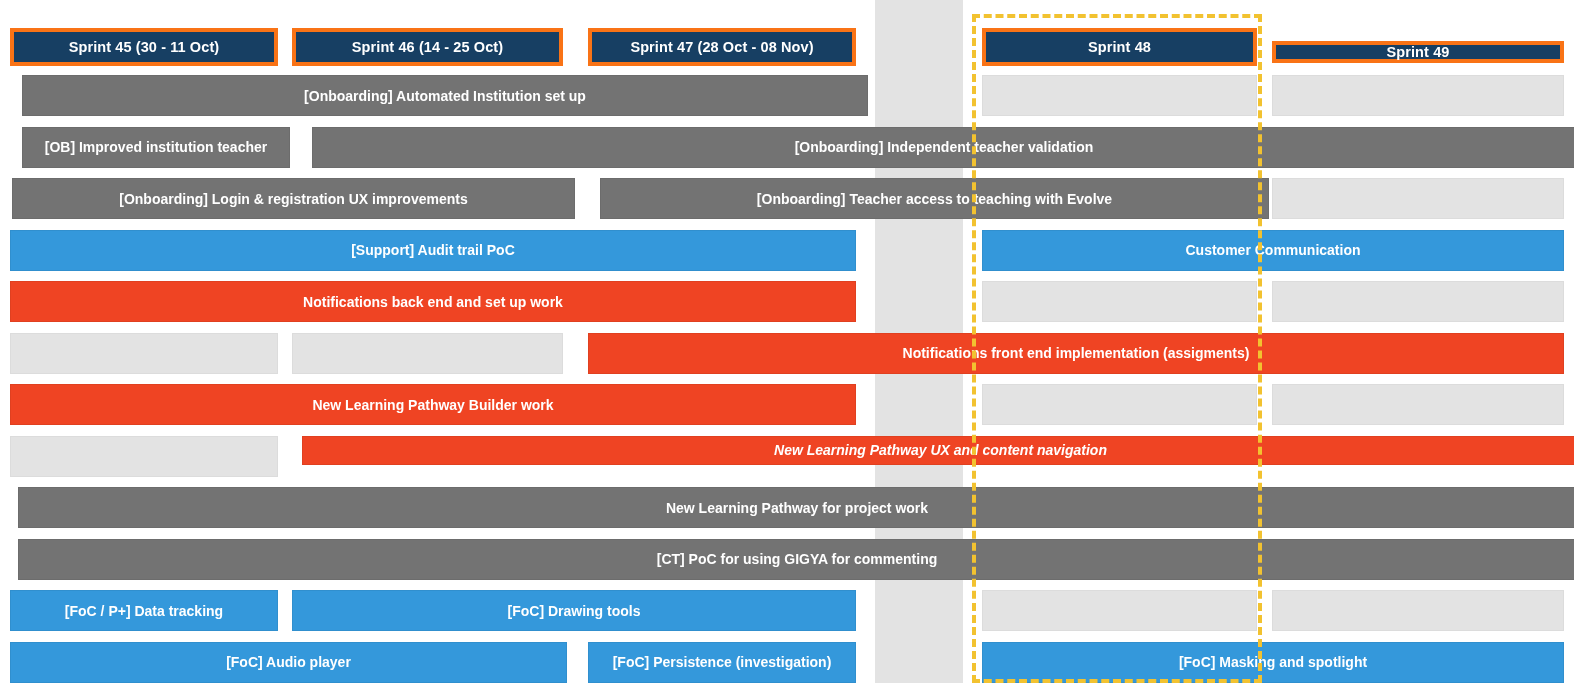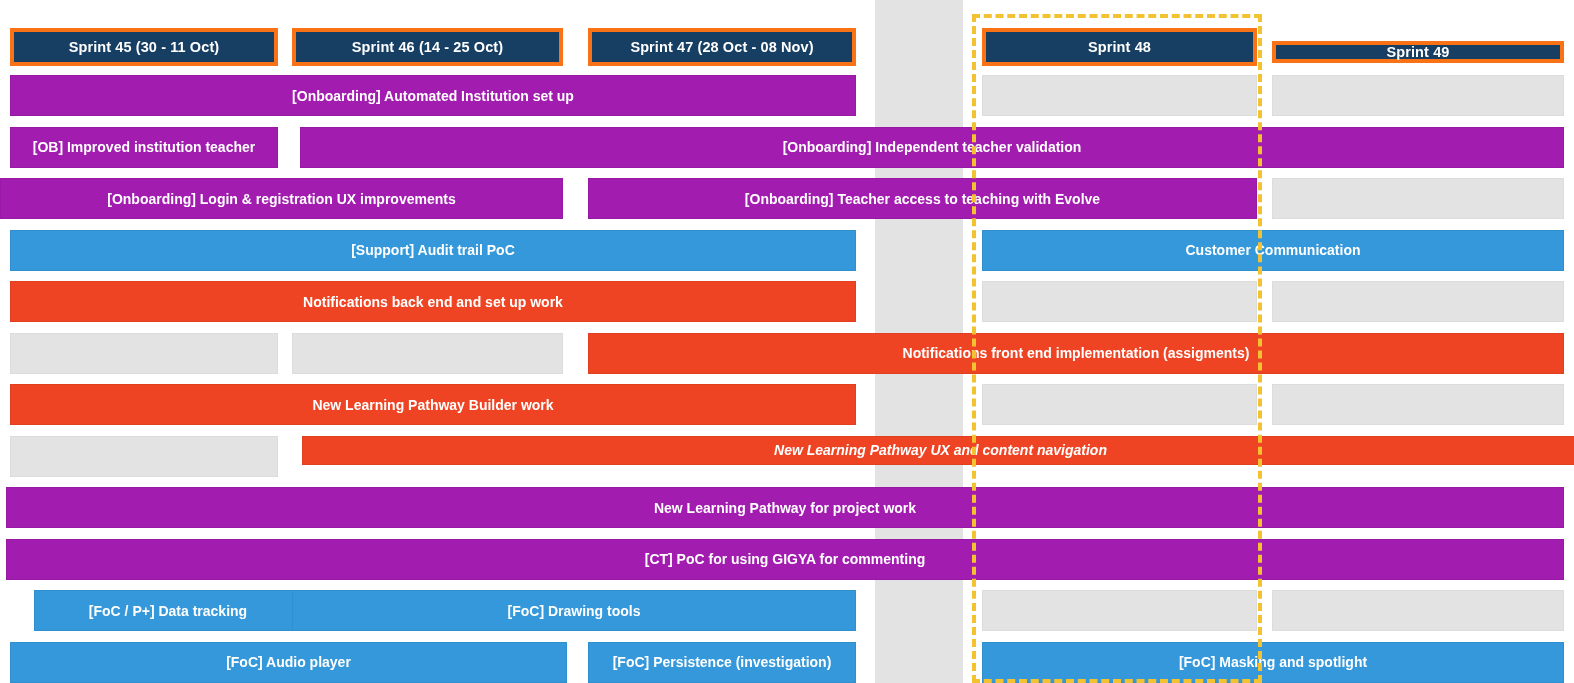--- a/index.html
+++ b/index.html
@@ -44,21 +44,21 @@
     align-items: center;
     justify-content: center;
     font-size: 14px;
     font-weight: bold;
     color: #ffffff;
     white-space: nowrap;
     overflow: hidden;
     border: 1px solid rgba(0,0,0,0.06);
   }
   .cell.empty { background: #E3E3E3; border-color: #dcdcdc; }
-  .cell.green { background: #a21caf; }
+  .cell.green { background: #737373; margin-left: 12px; }
   .cell.blue  { background: #3498DB; }
   .cell.red   { background: #EF4423; }
   .cell.bar-label-center { justify-content: center; }
 
   
   .selection-marquee {
     position: absolute;
     z-index: 20;
     border: 4px dashed #F2C230;
     pointer-events: none;
@@ -118,21 +118,21 @@
         <div class="cell empty bar-label-center" style="left: 10px; width: 268px; top: 0px; height: 41px;"></div>
         <div class="cell red bar-label-center" style="left: 302px; width: 1277px; top: 0px; height: 29px; font-style: italic;">New Learning Pathway UX and content navigation</div>
       </div>
       <div class="task-row" style="top: 487px; height: 41px;">
         <div class="cell green bar-label-center" style="left: 6px; width: 1558px; top: 0px; height: 41px;">New Learning Pathway for project work</div>
       </div>
       <div class="task-row" style="top: 538.5px; height: 41px;">
         <div class="cell green bar-label-center" style="left: 6px; width: 1558px; top: 0px; height: 41px;">[CT] PoC for using GIGYA for commenting</div>
       </div>
       <div class="task-row" style="top: 590px; height: 41px;">
-        <div class="cell blue bar-label-center" style="left: 10px; width: 268px; top: 0px; height: 41px; margin-left: 24px;">[FoC / P+] Data tracking</div>
+        <div class="cell blue bar-label-center" style="left: 10px; width: 268px; top: 0px; height: 41px;">[FoC / P+] Data tracking</div>
         <div class="cell blue bar-label-center" style="left: 292px; width: 564px; top: 0px; height: 41px;">[FoC] Drawing tools</div>
         <div class="cell empty bar-label-center" style="left: 982px; width: 275px; top: 0px; height: 41px;"></div>
         <div class="cell empty bar-label-center" style="left: 1272px; width: 292px; top: 0px; height: 41px;"></div>
       </div>
       <div class="task-row" style="top: 641.5px; height: 41px;">
         <div class="cell blue bar-label-center" style="left: 10px; width: 557px; top: 0px; height: 41px;">[FoC] Audio player</div>
         <div class="cell blue bar-label-center" style="left: 982px; width: 582px; top: 0px; height: 41px;">[FoC] Masking and spotlight</div>
         <div class="cell blue bar-label-center" style="left: 588px; width: 268px; top: 0px; height: 41px;">[FoC] Persistence (investigation)</div>
       </div>
     </div>

